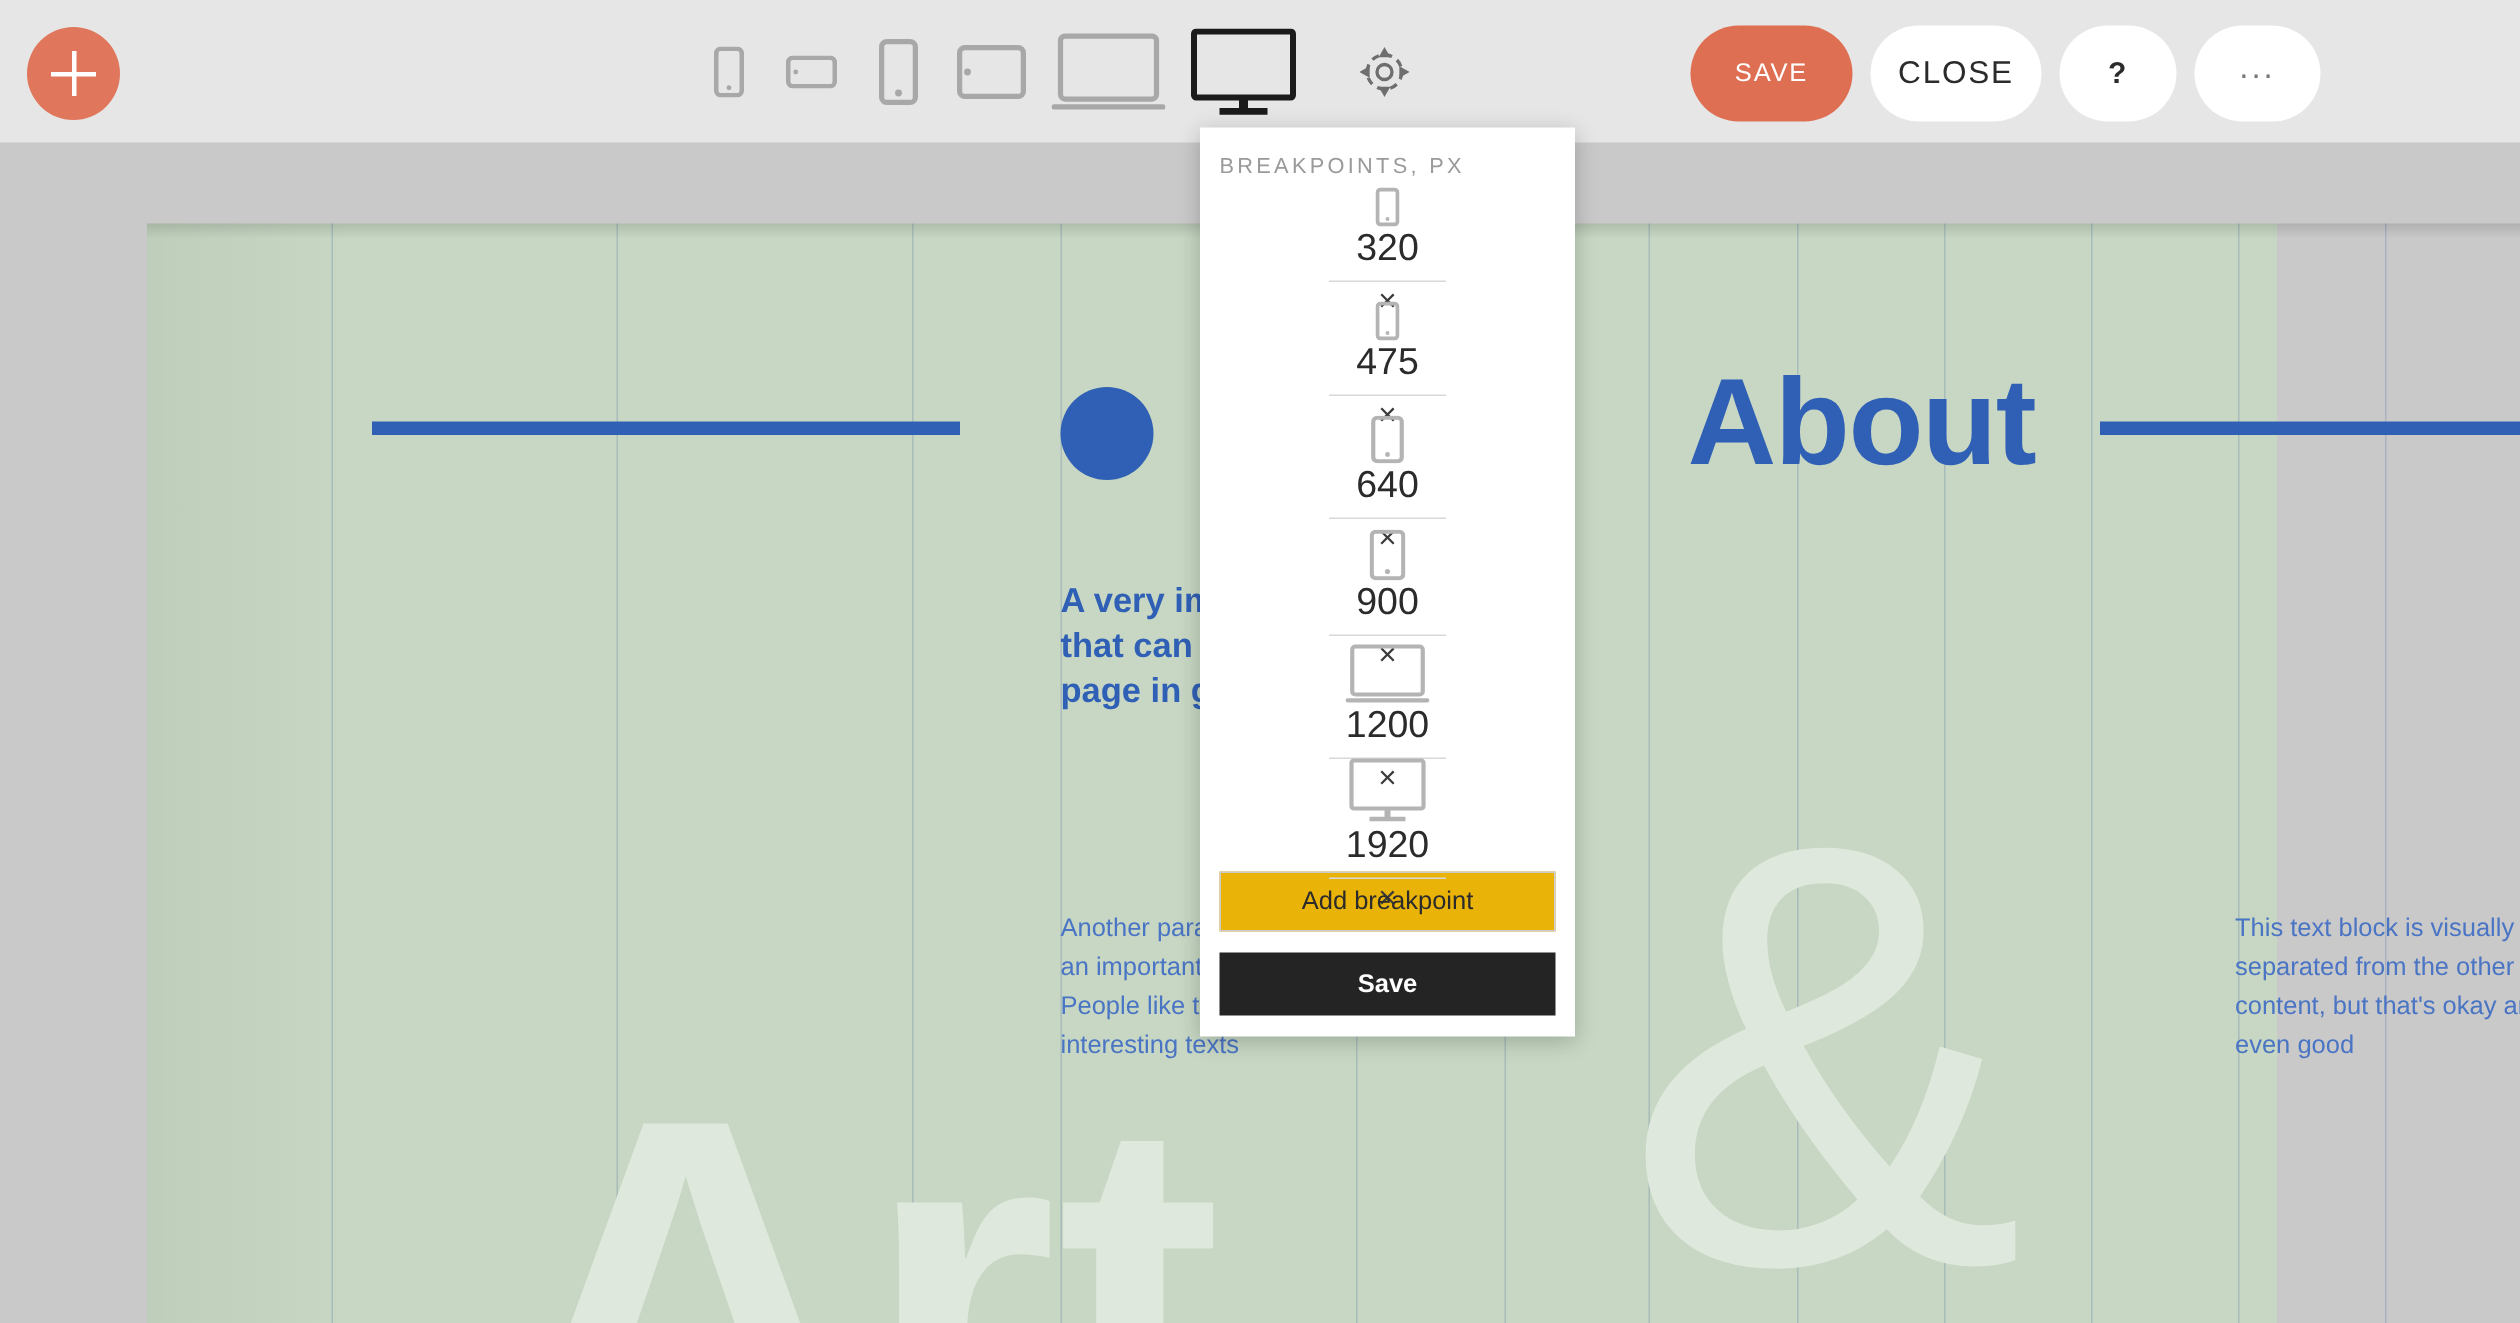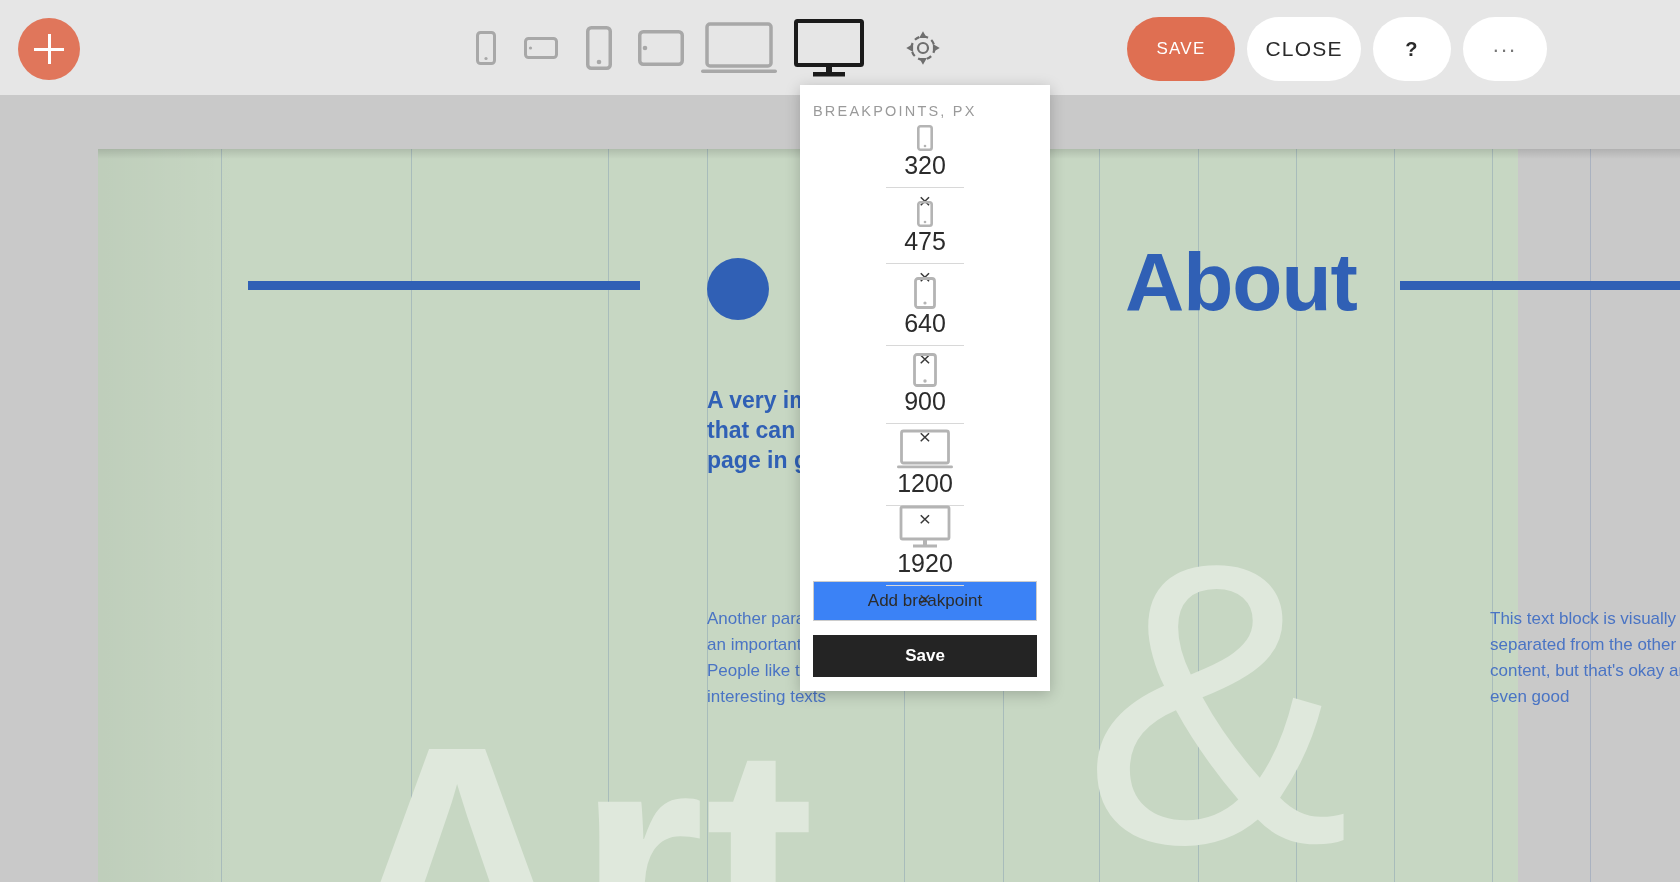--- a/index.html
+++ b/index.html
@@ -263,21 +263,21 @@
     background: none;
     border: none;
     cursor: pointer;
     font-family: "Liberation Sans", sans-serif;
   }
   .panel-btn {
     display: block;
     margin: 0 auto 14px auto;
     width: 224px;
     height: 40px;
-    background: #3b82f6;
+    background: #eab308;
     border: 1px solid #cccccc;
     font-size: 17px;
     color: #2b2b2b;
     cursor: pointer;
     font-family: "Liberation Sans", sans-serif;
   }
   #bp-save {
     display: block;
     margin: 0 auto;
     width: 224px;

